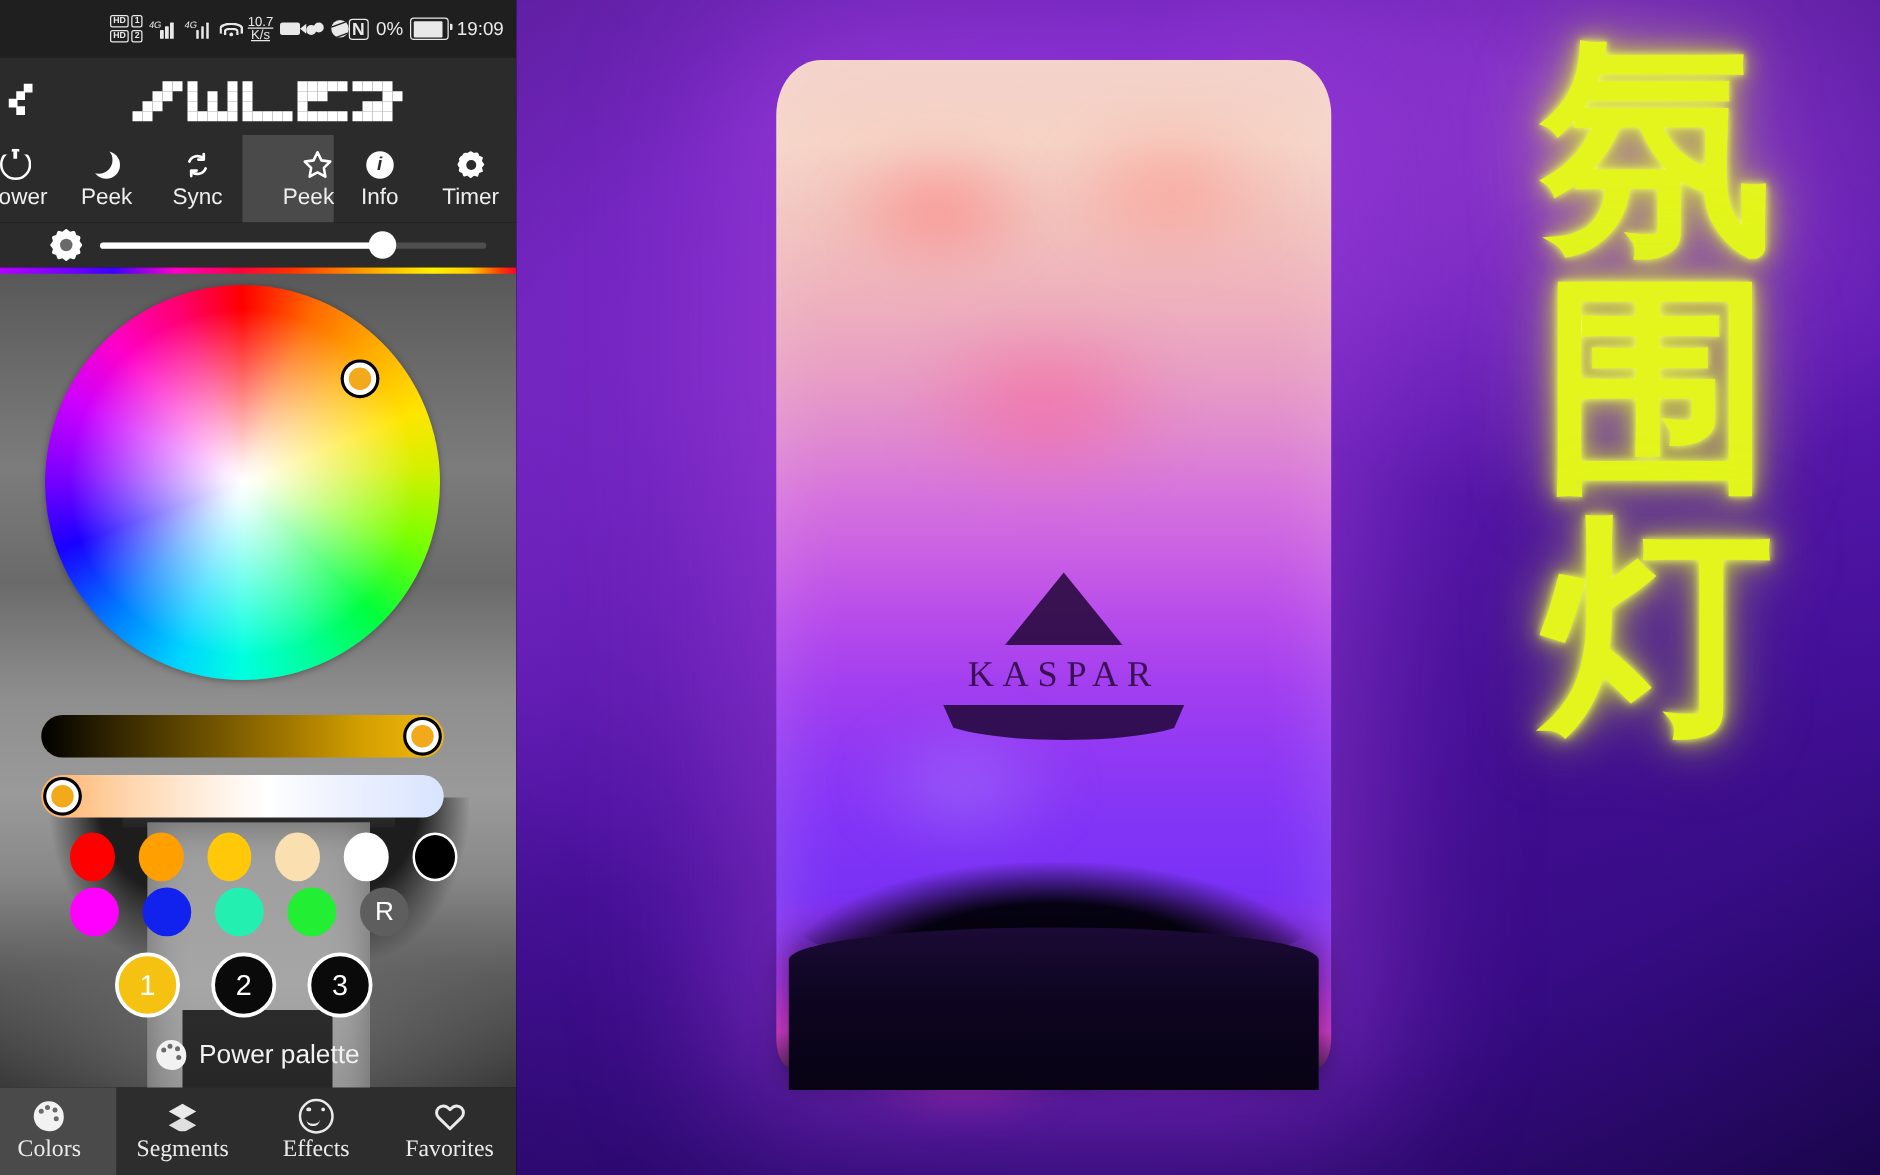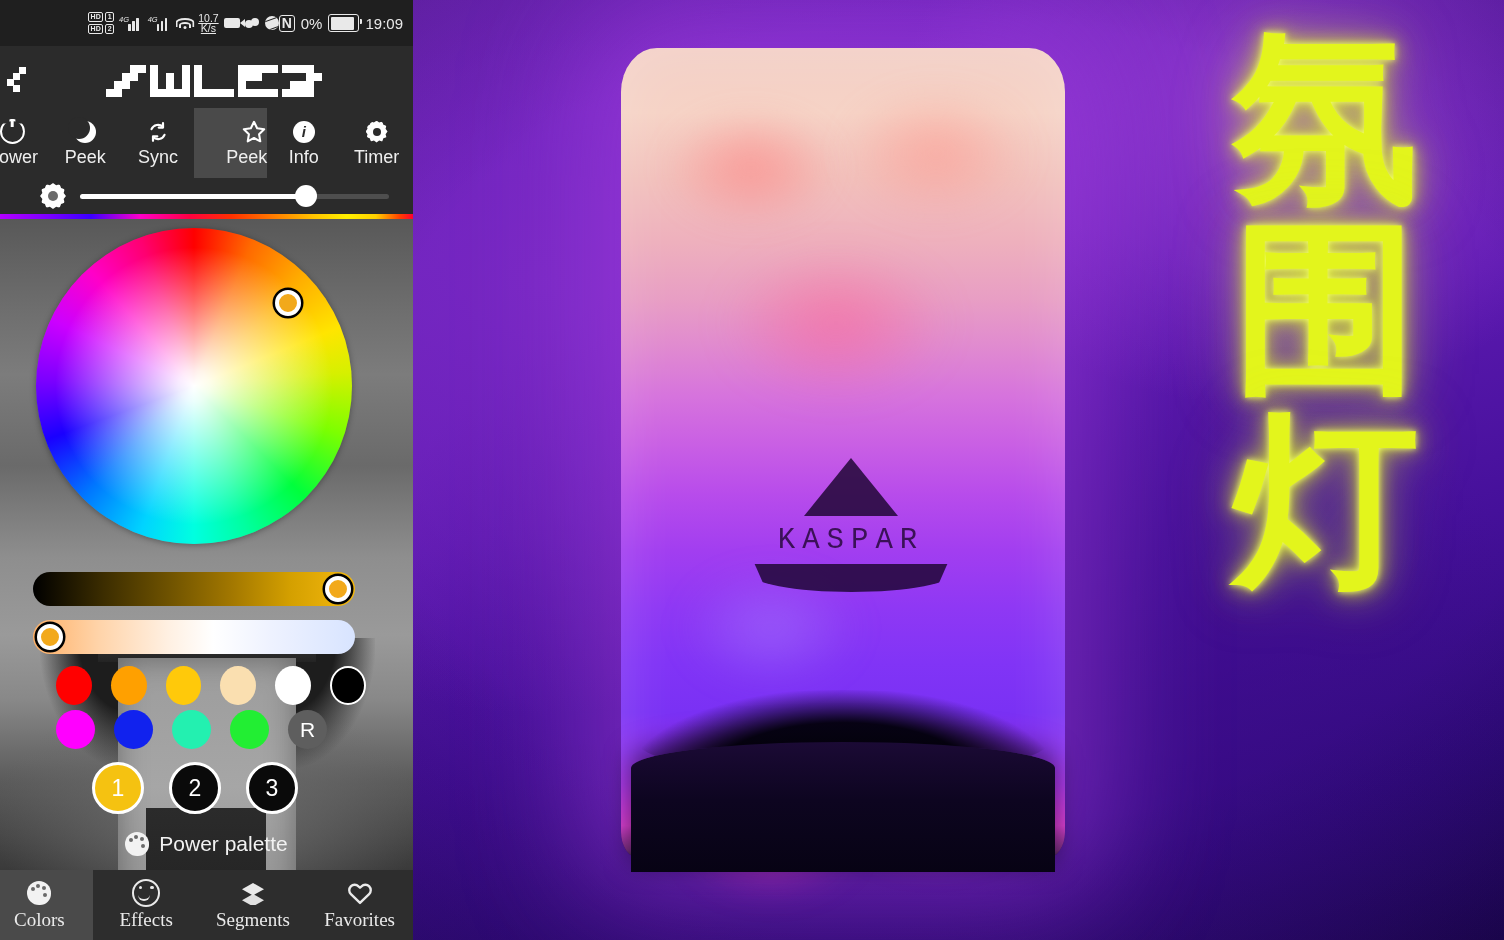--- a/index.html
+++ b/index.html
@@ -80,21 +80,21 @@
   
   .kaspar{position:absolute;left:105px;top:410px;width:250px;text-align:center;opacity:.82;}
   .kaspar-tri{
     width:0;height:0;margin:0 auto;
     border-left:47px solid transparent;border-right:47px solid transparent;
     border-bottom:58px solid #1c0530;
     filter:blur(.6px);
   }
   .kaspar-word{
     margin-top:8px;font-size:29px;letter-spacing:7px;color:#230736;
-    font-family:Liberation Mono, monospace;font-weight:400;filter:blur(.4px);text-align:center;
+    font-family:Liberation Serif, serif;font-weight:400;filter:blur(.4px);text-align:center;
   }
   .kaspar-bar{
     margin:7px auto 0;width:205px;height:28px;background:#1c0530;
     border-radius:50%/0 0 70% 70%;
     clip-path:polygon(3% 0,97% 0,91% 100%,9% 100%);
     filter:blur(.5px);
   }
   
   .cn-wrap{position:absolute;right:28px;top:20px;width:300px;text-align:center;}
   .cn-char{
@@ -609,39 +609,39 @@
               <i></i>
               <i></i>
               <i></i>
               <i></i>
             </div>
           </div>
         <div class="bn-label">Colors</div>
       </div>
       <div class="bn">
         <div class="bn-ico">
+          <svg width="26" height="24" viewBox="0 0 26 24">
+              <path d="M13 2 24 8.2 13 14.4 2 8.2z" fill="#eaeaea"></path>
+              <path d="M13 13 24 19.2 13 25.4 2 19.2z" fill="#eaeaea" opacity=".95"></path>
+            </svg>
+        </div>
+        <div class="bn-label">Segments</div>
+      </div>
+      <div class="bn">
+        <div class="bn-ico">
             <div class="smile">
               <i></i>
               <i></i>
               <s></s>
             </div>
           </div>
         <div class="bn-label">Effects</div>
       </div>
       <div class="bn">
         <div class="bn-ico">
-          <svg width="26" height="24" viewBox="0 0 26 24">
-              <path d="M13 2 24 8.2 13 14.4 2 8.2z" fill="#eaeaea"></path>
-              <path d="M13 13 24 19.2 13 25.4 2 19.2z" fill="#eaeaea" opacity=".95"></path>
-            </svg>
-        </div>
-        <div class="bn-label">Segments</div>
-      </div>
-      <div class="bn">
-        <div class="bn-ico">
           <svg width="26" height="24" viewBox="0 0 24 22">
               <path d="M12 20.2 3.6 12a5 5 0 0 1 7-7.2l1.4 1.3 1.4-1.3a5 5 0 0 1 7 7.2z" fill="none" stroke="#eaeaea" stroke-width="2.2" stroke-linejoin="round"></path>
             </svg>
         </div>
         <div class="bn-label">Favorites</div>
       </div>
     </div>
 
   </div>
 </div>

